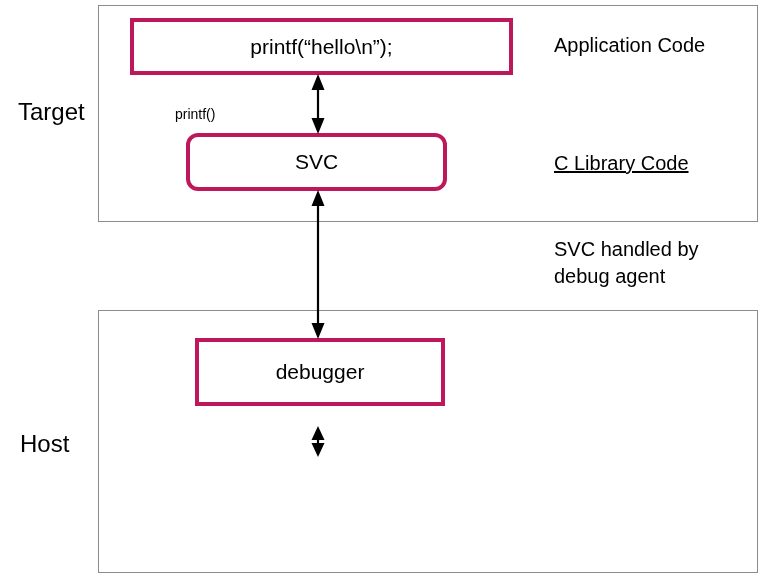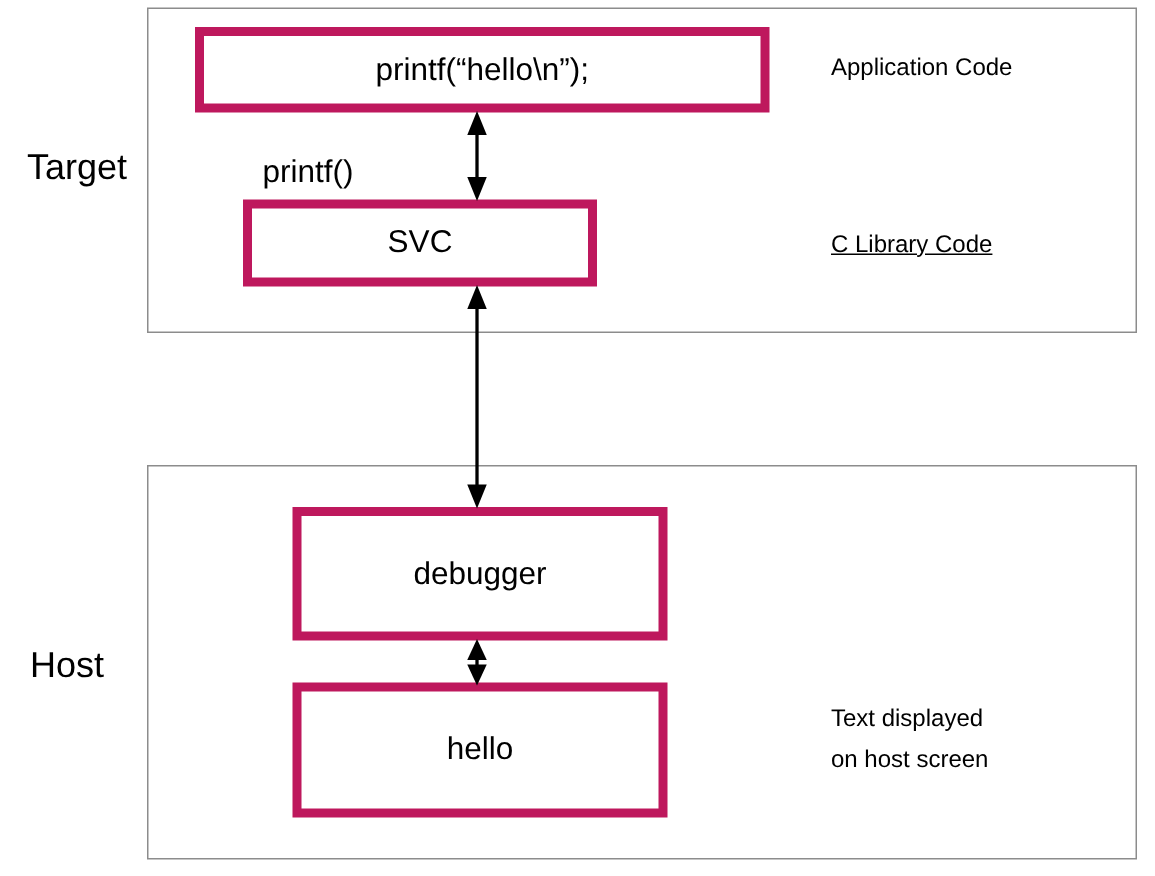--- a/index.html
+++ b/index.html
@@ -34,45 +34,45 @@
     line-height: 24px;
     white-space: nowrap;
     color: #000;
   }
   #label-target { left: 18px; top: 100px; }
   #label-host   { left: 20px; top: 432px; }
 
   
   .node {
     position: absolute;
-    border: 6px solid #be185d;
+    border: 4px solid #be185d;
     background: #ffffff;
     box-sizing: border-box;
     display: flex;
     align-items: center;
     justify-content: center;
     font-size: 21px;
     line-height: 26px;
     color: #000;
     text-align: right;
   }
   #node-app      { left: 130px; top: 18px;  width: 383px; height: 57px; }
-  #node-svc      { left: 162px; top: 133px; width: 236px; height: 58px; }
-  #node-debugger { left: 195px; top: 338px; width: 250px; height: 89px; }
+  #node-svc      { left: 186px; top: 133px; width: 261px; height: 58px; border-radius: 12px; }
+  #node-debugger { left: 195px; top: 338px; width: 250px; height: 68px; }
   #node-hello    { left: 195px; top: 455px; width: 250px; height: 90px; }
 
   
   .annot {
     position: absolute;
-    font-size: 16px;
+    font-size: 20px;
     line-height: 27px;
     white-space: pre-line;
     color: #000;
   }
-  #annot-printf   { left: 175px; top: 101px; font-size: 21px; }
+  #annot-printf   { left: 175px; top: 101px; font-size: 14px; }
   #annot-app-code { left: 554px; top: 32px;  }
   #annot-clib     { left: 554px; top: 150px; text-decoration: underline; }
   #annot-svc-handled { left: 554px; top: 236px; }
   #annot-comm     { left: 554px; top: 343px; }
   #annot-textdisp { left: 554px; top: 466px; }
 
   
   #arrows {
     position: absolute;
     left: 0; top: 0;
@@ -90,27 +90,26 @@
 
   <div class="region" id="region-target"></div>
   <div class="region" id="region-host"></div>
 
   <div class="region-label" id="label-target">Target</div>
   <div class="region-label" id="label-host">Host</div>
 
   <div class="node" id="node-app">printf(“hello\n”);</div>
   <div class="node" id="node-svc">SVC</div>
   <div class="node" id="node-debugger">debugger</div>
-  <div class="node" id="node-hello">hello</div>
 
   <div class="annot" id="annot-printf">printf()</div>
   <div class="annot" id="annot-app-code">Application Code</div>
   <div class="annot" id="annot-clib">C Library Code</div>
-  <div class="annot" id="annot-textdisp">Text displayed
-on host screen</div>
+  <div class="annot" id="annot-svc-handled">SVC handled by
+debug agent</div>
 
   <svg id="arrows" viewBox="0 0 770 584" width="770" height="584">
 
       svc : vertical double headed arrow at x=318, y 75..133 --&gt;
     <g>
       <line x1="318" y1="83" x2="318" y2="125"></line>
       <polygon points="318,74 311.5,90 324.5,90"></polygon>
       <polygon points="318,134 311.5,118 324.5,118"></polygon>
     </g>
 

